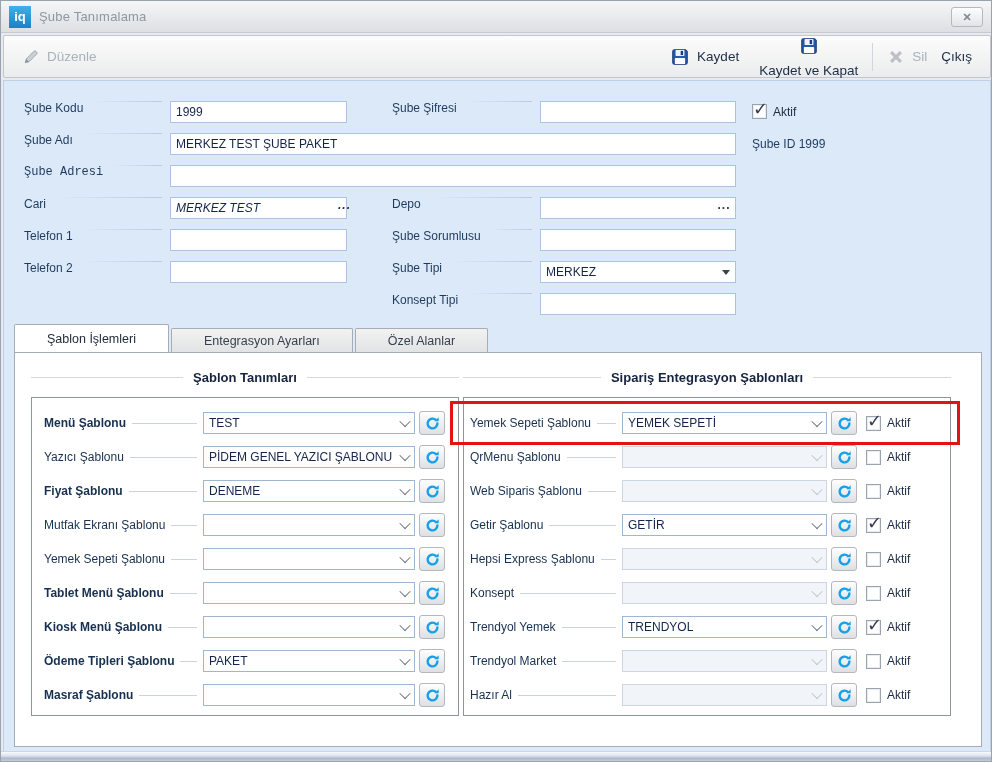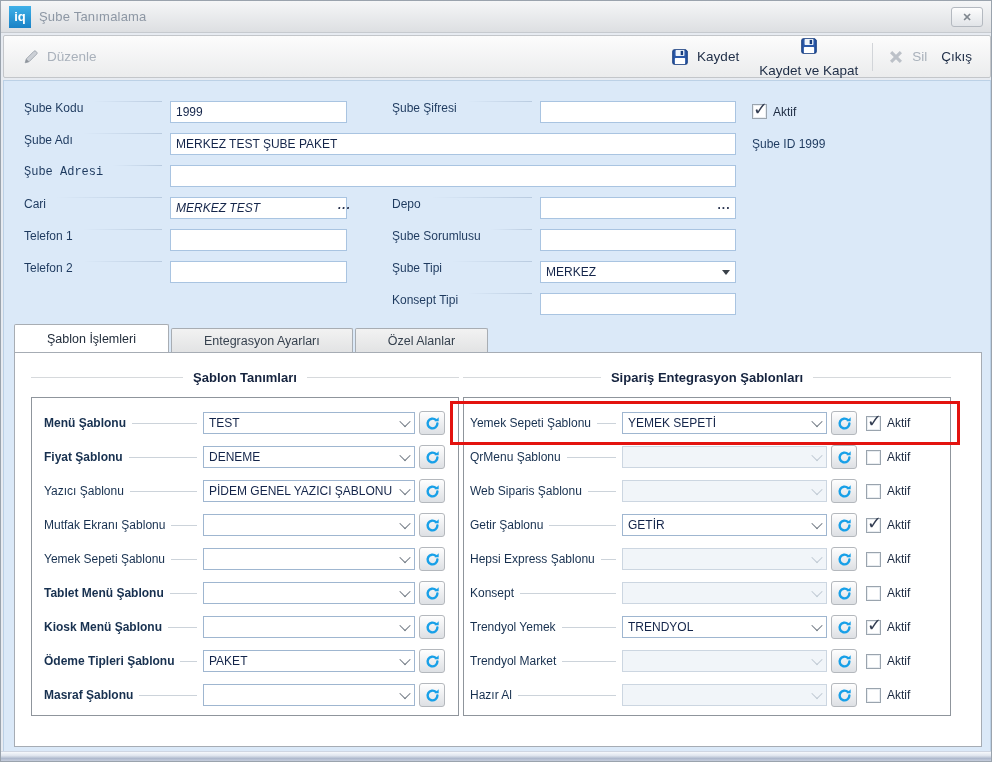--- a/index.html
+++ b/index.html
@@ -285,42 +285,42 @@
     <button class="refresh-btn">
       <svg width="15" height="15" viewBox="0 0 16 16">
         <path d="M13.2 8 a5.2 5.2 0 1 1 -1.6 -3.75" fill="none" stroke="#18a0e8" stroke-width="2.6" stroke-linecap="round"></path>
         <path d="M14.6 1.2 L14.6 5.6 L10.2 5.6 Z" fill="#18a0e8"></path>
       </svg>
     </button>
   </div>
 
   <div class="g-row">
     <div class="g-lbl-wrap">
+      <span class="g-lbl">Yazıcı Şablonu</span>
+      <span class="leader"></span>
+    </div>
+    <div class="combo">
+      <span class="combo-val">PİDEM GENEL YAZICI ŞABLONU</span>
+      <span class="chev"></span>
+    </div>
+    <button class="refresh-btn">
+      <svg width="15" height="15" viewBox="0 0 16 16">
+        <path d="M13.2 8 a5.2 5.2 0 1 1 -1.6 -3.75" fill="none" stroke="#18a0e8" stroke-width="2.6" stroke-linecap="round"></path>
+        <path d="M14.6 1.2 L14.6 5.6 L10.2 5.6 Z" fill="#18a0e8"></path>
+      </svg>
+    </button>
+  </div>
+
+  <div class="g-row">
+    <div class="g-lbl-wrap">
       <span class="g-lbl bold">Fiyat Şablonu</span>
       <span class="leader"></span>
     </div>
     <div class="combo">
       <span class="combo-val">DENEME</span>
-      <span class="chev"></span>
-    </div>
-    <button class="refresh-btn">
-      <svg width="15" height="15" viewBox="0 0 16 16">
-        <path d="M13.2 8 a5.2 5.2 0 1 1 -1.6 -3.75" fill="none" stroke="#18a0e8" stroke-width="2.6" stroke-linecap="round"></path>
-        <path d="M14.6 1.2 L14.6 5.6 L10.2 5.6 Z" fill="#18a0e8"></path>
-      </svg>
-    </button>
-  </div>
-
-  <div class="g-row">
-    <div class="g-lbl-wrap">
-      <span class="g-lbl">Yazıcı Şablonu</span>
-      <span class="leader"></span>
-    </div>
-    <div class="combo">
-      <span class="combo-val">PİDEM GENEL YAZICI ŞABLONU</span>
       <span class="chev"></span>
     </div>
     <button class="refresh-btn">
       <svg width="15" height="15" viewBox="0 0 16 16">
         <path d="M13.2 8 a5.2 5.2 0 1 1 -1.6 -3.75" fill="none" stroke="#18a0e8" stroke-width="2.6" stroke-linecap="round"></path>
         <path d="M14.6 1.2 L14.6 5.6 L10.2 5.6 Z" fill="#18a0e8"></path>
       </svg>
     </button>
   </div>
 

